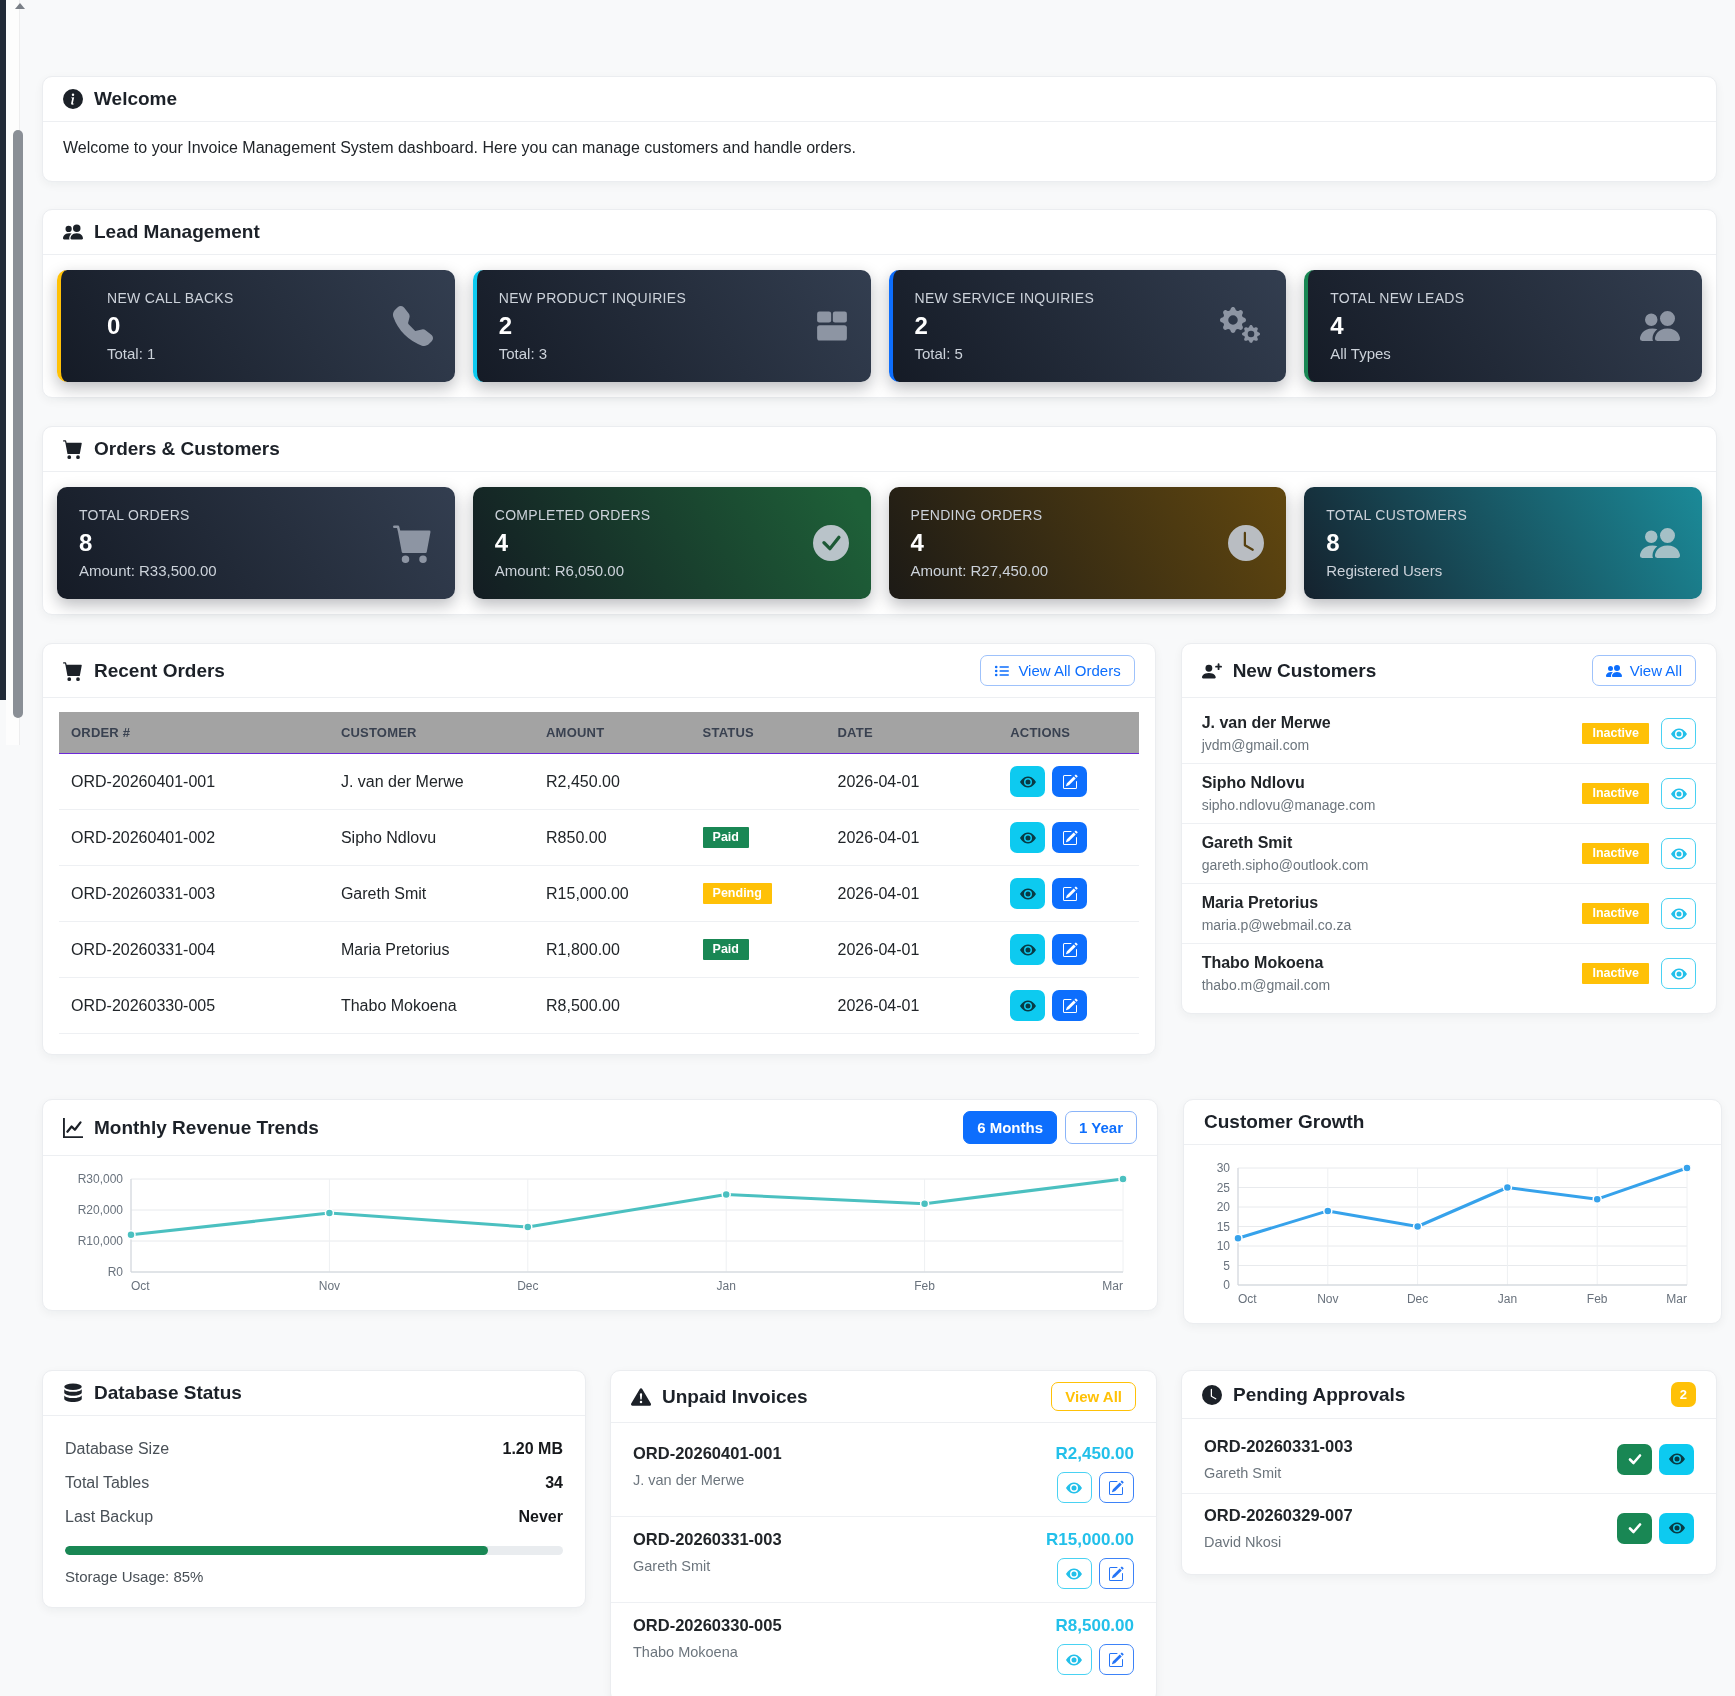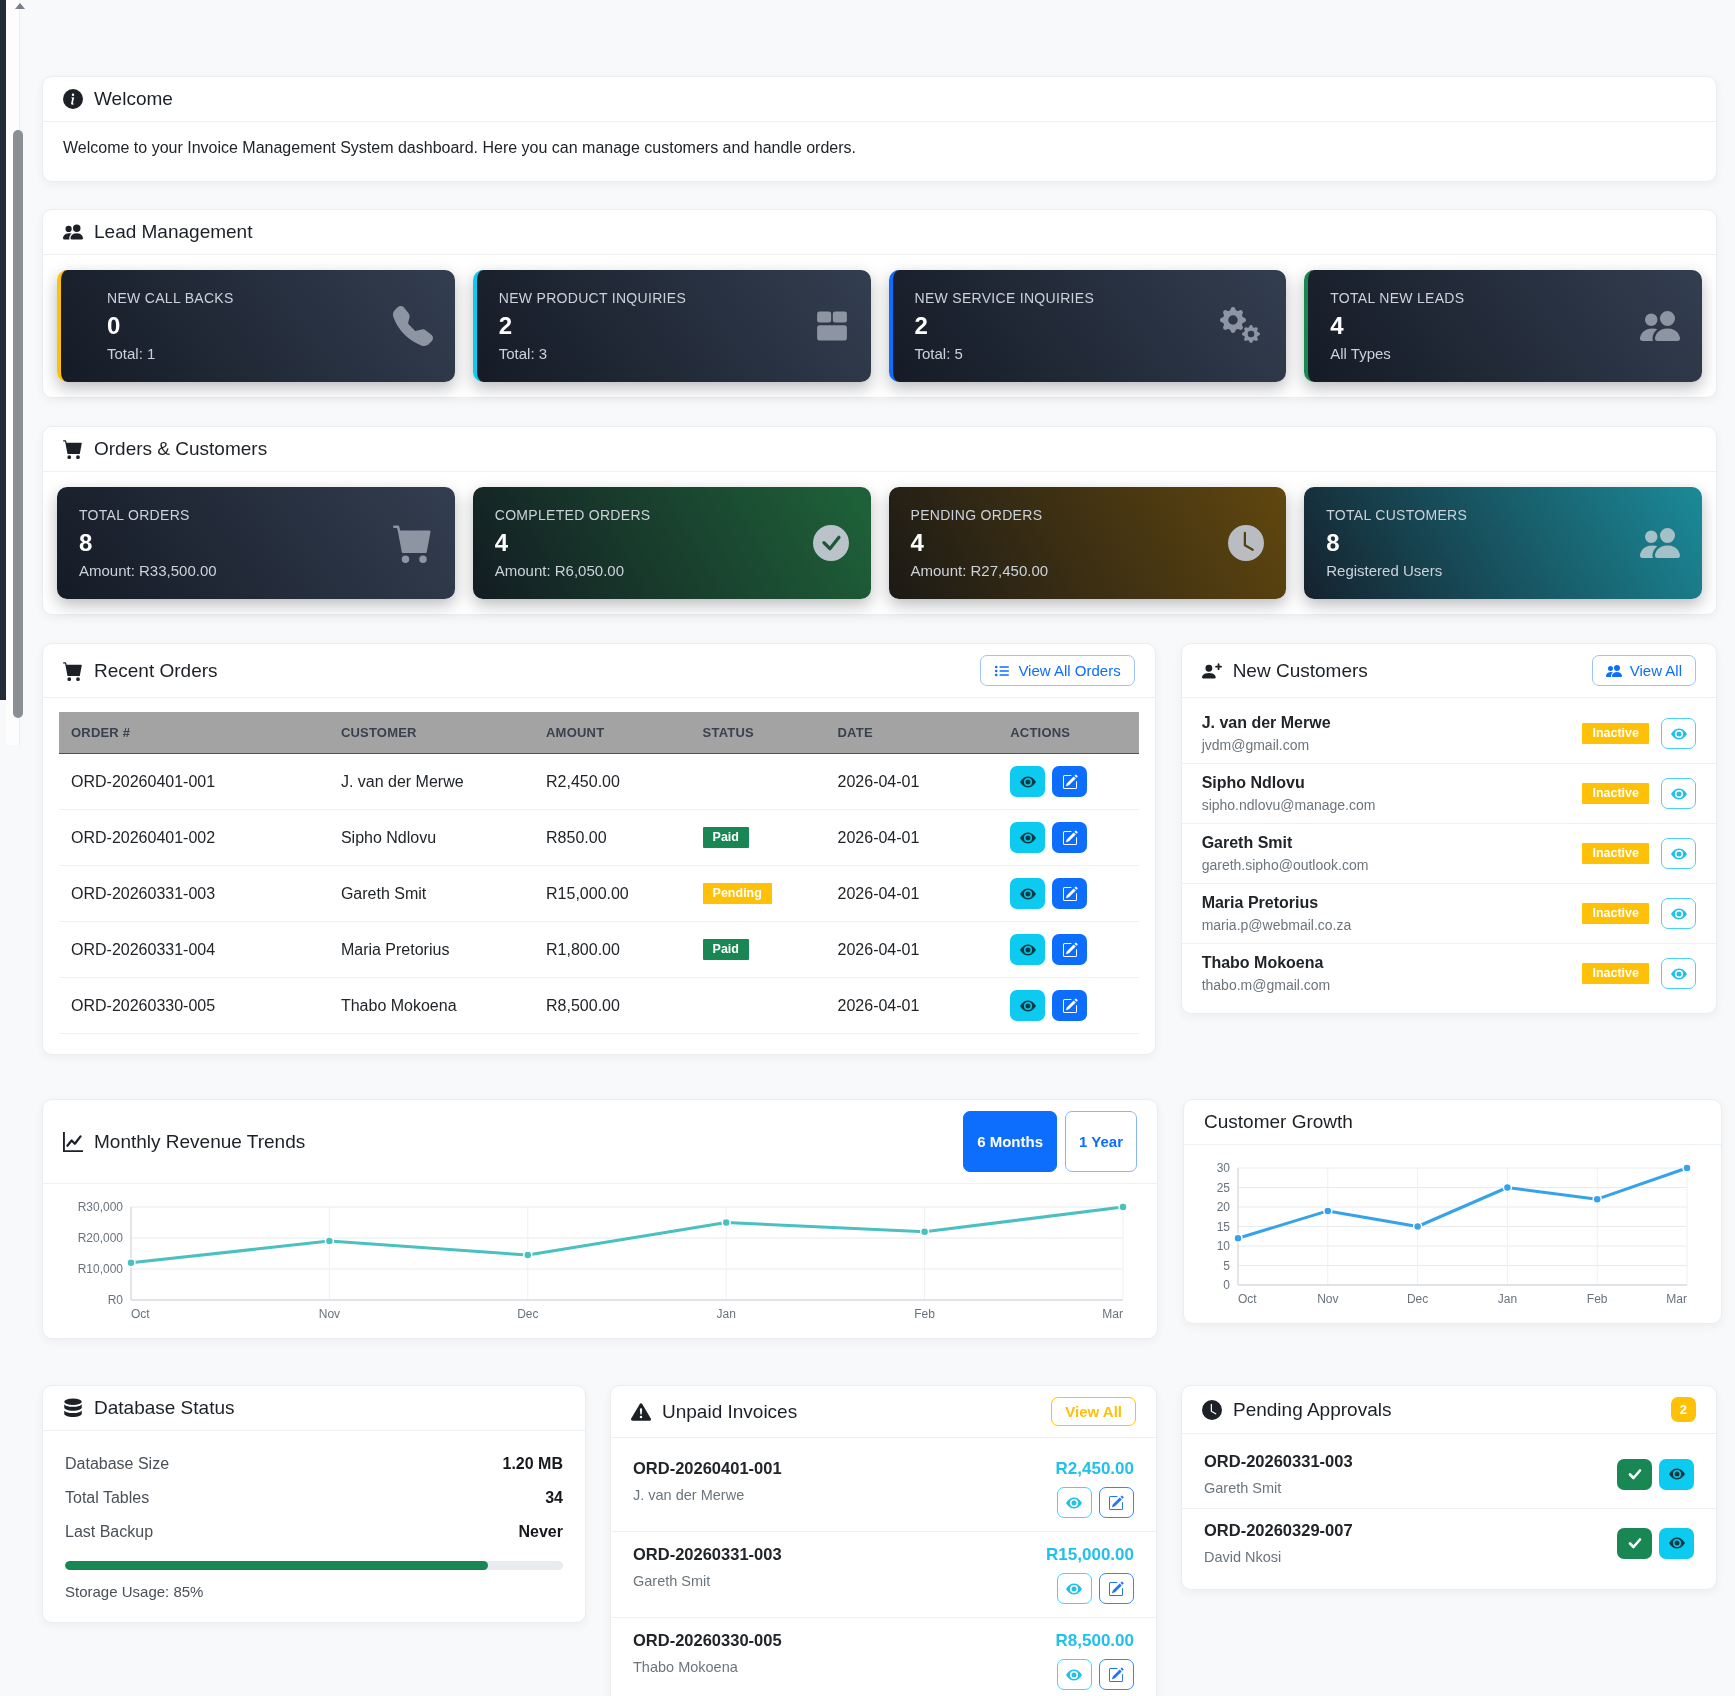--- a/index.html
+++ b/index.html
@@ -8,21 +8,21 @@
   
   .edge-strip{position:absolute;left:0;top:0;width:6px;height:700px;background:#222b38;}
   .scroll-track{position:absolute;left:6px;top:0;width:13px;height:745px;background:#fdfdfd;border-right:1px solid #ededee;}
   .scroll-up{position:absolute;left:9px;top:3px;width:0;height:0;border-left:5px solid transparent;border-right:5px solid transparent;border-bottom:6px solid #7a7f87;}
   .scroll-thumb{position:absolute;left:7px;top:130px;width:10px;height:588px;background:#8a8f96;border-radius:5px;}
 
   .content{margin:0 18px 0 42px;padding-top:76px;}
 
   .panel{background:#ffffff;border:1px solid #ebedf0;border-radius:10px;box-shadow:0 3px 10px rgba(25,30,40,.05);}
   .panel-header{display:flex;justify-content:space-between;align-items:center;padding:11px 20px;border-bottom:1px solid #edeff2;}
-  .panel-title{font-size:19px;font-weight:normal;display:flex;gap:11px;align-items:center;color:#1c2128;}
+  .panel-title{font-size:19px;font-weight:bold;display:flex;gap:11px;align-items:center;color:#1c2128;}
   .ic{width:20px;height:20px;flex:0 0 auto;}
   .ic-sm{width:16px;height:16px;}
   .mb27{margin-bottom:27px;} .mb28{margin-bottom:28px;} .mb44{margin-bottom:44px;} .mb46{margin-bottom:46px;}
 
   .welcome-body{padding:17px 20px 24px;font-size:16px;color:#212529;}
 
   .stat-grid{display:grid;grid-template-columns:repeat(4,1fr);gap:18px;padding:15px 14px;}
   .stat-card{border-radius:10px;padding:17px 22px;min-height:78px;color:#fff;display:flex;justify-content:space-between;align-items:center;box-shadow:0 6px 16px rgba(10,15,25,.28);}
   .stat-label{font-size:14px;letter-spacing:.3px;color:#ccd2da;margin-bottom:7px;}
   .stat-value{font-size:24px;font-weight:bold;line-height:1.1;margin-bottom:6px;}
@@ -54,21 +54,21 @@
 
   .btn{display:inline-flex;align-items:center;justify-content:center;gap:8px;border-radius:7px;cursor:pointer;box-sizing:border-box;}
   .btn-sq{width:35px;height:31px;}
   .btn-eye-fill{background:#0dcaf0;color:#083b44;}
   .btn-edit-fill{background:#0d6efd;color:#fff;}
   .btn-check-fill{background:#198754;color:#fff;}
   .btn-eye-o{background:#fff;border:1.5px solid #49d2f3;color:#23c0ea;}
   .btn-edit-o{background:#fff;border:1.5px solid #3d83f8;color:#2574f6;}
   .btn-outline-blue{border:1.5px solid #9ec2fb;color:#0d6efd;background:#fff;font-size:15px;padding:6px 13px;}
   .btn-outline-yellow{border:1.5px solid #ffc107;color:#ffc107;background:#fff;font-size:15px;padding:5px 13px;font-weight:bold;}
-  .btn-blue-fill{background:#0d6efd;color:#fff;font-size:15px;padding:21px 13px;font-weight:bold;border:1.5px solid #0d6efd;margin-left:8px;}
+  .btn-blue-fill{background:#0d6efd;color:#fff;font-size:15px;padding:7px 13px;font-weight:bold;border:1.5px solid #0d6efd;margin-left:8px;}
   .btn-blue-o{background:#fff;color:#0d6efd;font-size:15px;padding:7px 13px;font-weight:bold;border:1.5px solid #8ab4f9;}
   .acts{display:flex;gap:7px;}
 
   
   .cust-list{padding:6px 0 10px;}
   .cust-row{display:flex;justify-content:space-between;align-items:center;padding:10px 20px;border-bottom:1px solid #eef0f3;}
   .cust-row:last-child{border-bottom:none;}
   .cust-name{font-size:16px;font-weight:bold;margin-bottom:5px;}
   .cust-email{font-size:14px;color:#6c757d;}
   .cust-right{display:flex;align-items:center;gap:12px;}

